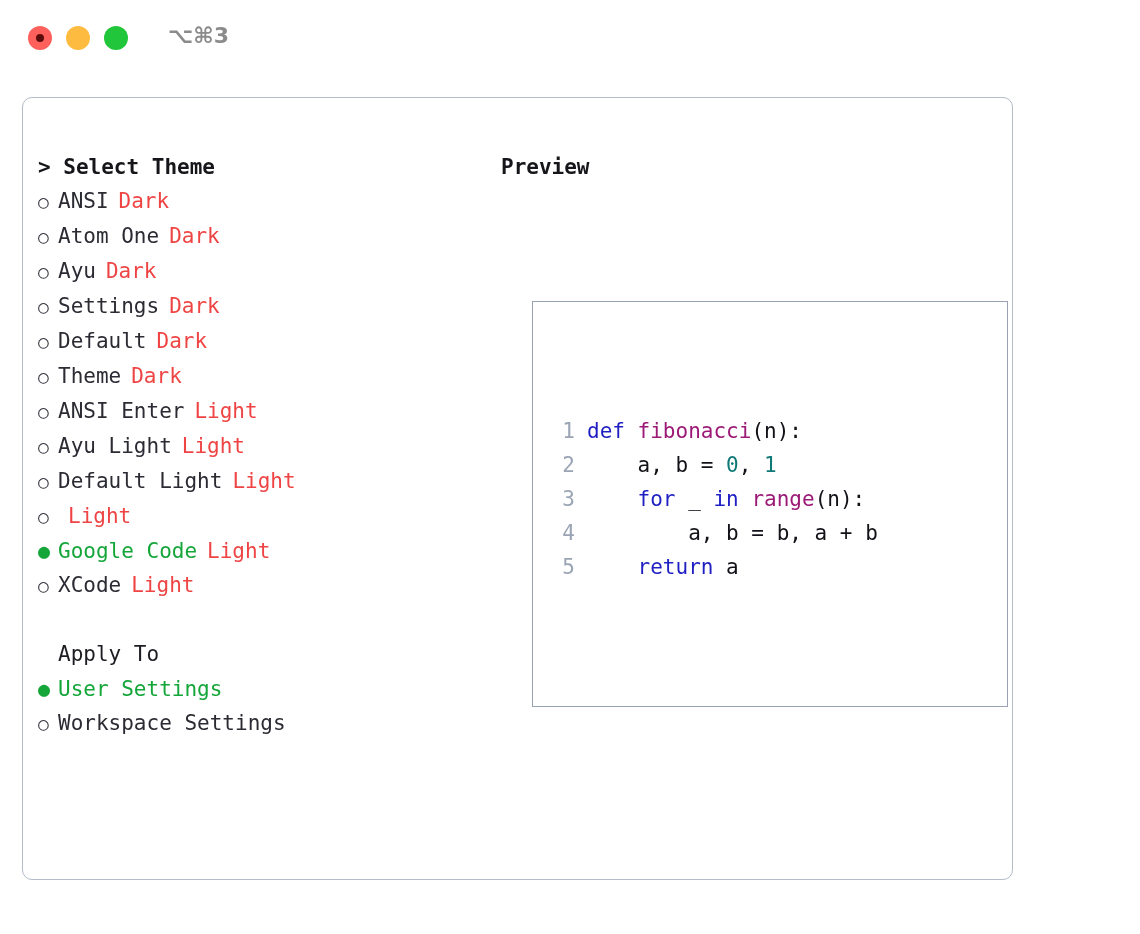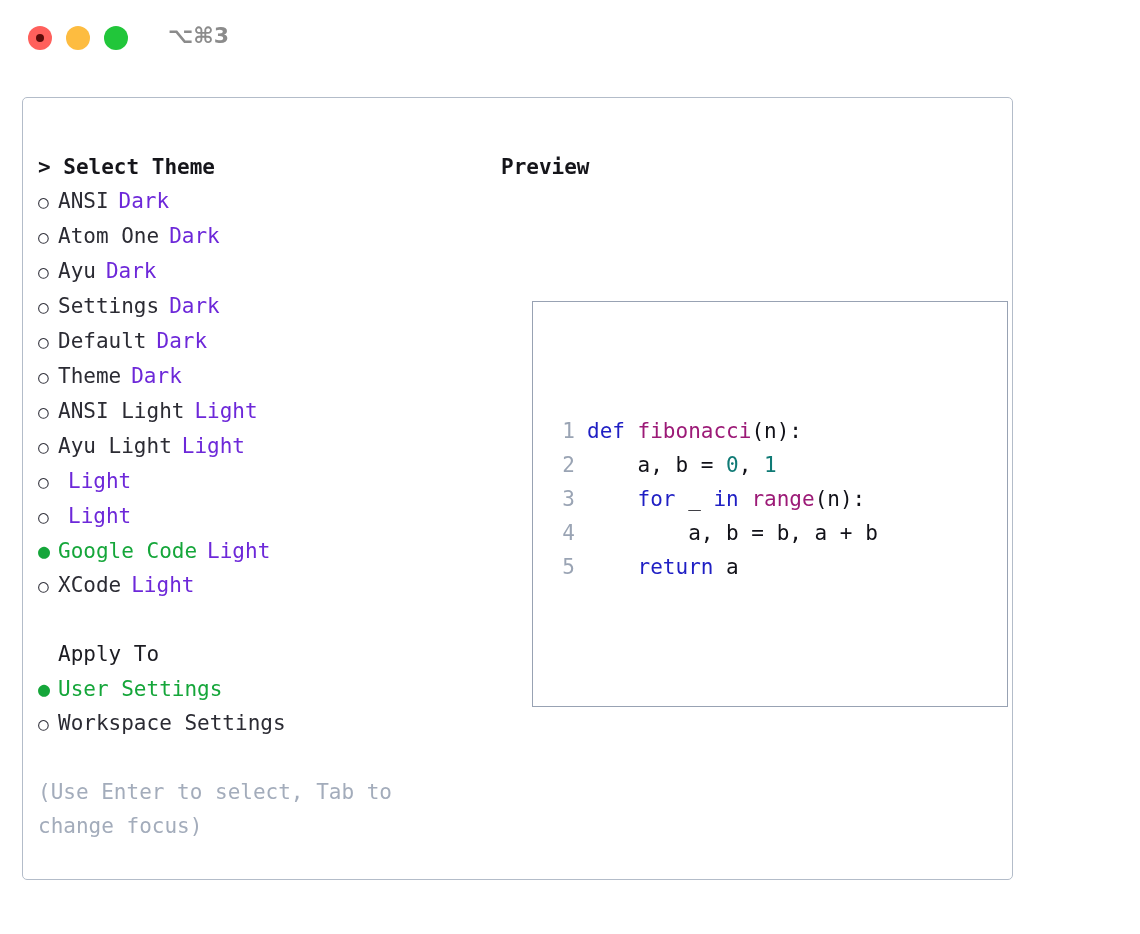--- a/index.html
+++ b/index.html
@@ -67,21 +67,21 @@
   }
 
   
   .panel {
     position: absolute;
     left: 22px;
     top: 97px;
     width: 991px;
     height: 783px;
     border: 1.5px solid #b3bcc9;
-    border-radius: 5px;
+    border-radius: 10px;
     box-sizing: border-box;
     background: #ffffff;
   }
 
   
   .col-left {
     position: absolute;
     left: 15px;
     top: 52px;
     width: 450px;
@@ -123,21 +123,21 @@
     color: #15a63a;
     font-size: 20px;
   }
   .label {
     color: #2b2b33;
   }
   .label.selected {
     color: #15a63a;
   }
   .suffix {
-    color: #6d28d9;
+    color: #ef4444;
     margin-left: 10px;
     text-align: center;
   }
   .gap {
     height: 34px;
   }
   .hint {
     font-size: 21px;
     line-height: 34px;
     color: #a3acbb;
@@ -211,43 +211,42 @@
 
       <div class="section-header">&gt; Select Theme</div>
 
       <div id="theme-list">
           <div class="row"><span class="bullet">○</span><span class="label">ANSI</span><span class="suffix">Dark</span></div>
           <div class="row"><span class="bullet">○</span><span class="label">Atom One</span><span class="suffix">Dark</span></div>
           <div class="row"><span class="bullet">○</span><span class="label">Ayu</span><span class="suffix">Dark</span></div>
           <div class="row"><span class="bullet">○</span><span class="label">Settings</span><span class="suffix">Dark</span></div>
           <div class="row"><span class="bullet">○</span><span class="label">Default</span><span class="suffix">Dark</span></div>
           <div class="row"><span class="bullet">○</span><span class="label">Theme</span><span class="suffix">Dark</span></div>
-          <div class="row"><span class="bullet">○</span><span class="label">ANSI Light</span><span class="suffix">Light</span></div>
+          <div class="row"><span class="bullet">○</span><span class="label">ANSI Enter</span><span class="suffix">Light</span></div>
           <div class="row"><span class="bullet">○</span><span class="label">Ayu Light</span><span class="suffix">Light</span></div>
-          <div class="row"><span class="bullet">○</span><span class="suffix">Light</span></div>
+          <div class="row"><span class="bullet">○</span><span class="label">Default Light</span><span class="suffix">Light</span></div>
           <div class="row"><span class="bullet">○</span><span class="suffix">Light</span></div>
           <div class="row"><span class="bullet selected">●</span><span class="label selected">Google Code</span><span class="suffix">Light</span></div>
           <div class="row"><span class="bullet">○</span><span class="label">XCode</span><span class="suffix">Light</span></div>
         </div>
 
       <div class="gap"></div>
 
       <div class="row">
         <span class="bullet"> </span>
         <span class="section-header plain">Apply To</span>
       </div>
 
       <div id="apply-to-list">
           <div class="row"><span class="bullet selected">●</span><span class="label selected">User Settings</span></div>
           <div class="row"><span class="bullet">○</span><span class="label">Workspace Settings</span></div>
         </div>
 
       <div class="gap"></div>
 
-      <div class="hint">(Use Enter to select, Tab to change focus)</div>
     </div>
 
     <div class="col-right">
       <div class="preview-title">Preview</div>
 
       <div class="preview-box">
         <div class="code">
           <div id="code-sample"><div class="code-line"><span class="lineno">1</span><span class="code-text"><span class="tok-kw">def </span><span class="tok-fn">fibonacci</span><span class="tok-txt">(n):</span></span></div><div class="code-line"><span class="lineno">2</span><span class="code-text"><span class="tok-txt">    a, b = </span><span class="tok-num">0</span><span class="tok-txt">, </span><span class="tok-num">1</span></span></div><div class="code-line"><span class="lineno">3</span><span class="code-text"><span class="tok-txt">    </span><span class="tok-kw">for</span><span class="tok-txt"> _ </span><span class="tok-kw">in</span><span class="tok-txt"> </span><span class="tok-fn">range</span><span class="tok-txt">(n):</span></span></div><div class="code-line"><span class="lineno">4</span><span class="code-text"><span class="tok-txt">        a, b = b, a + b</span></span></div><div class="code-line"><span class="lineno">5</span><span class="code-text"><span class="tok-txt">    </span><span class="tok-kw">return</span><span class="tok-txt"> a</span></span></div></div>
           <div class="blank-line"></div>
           

